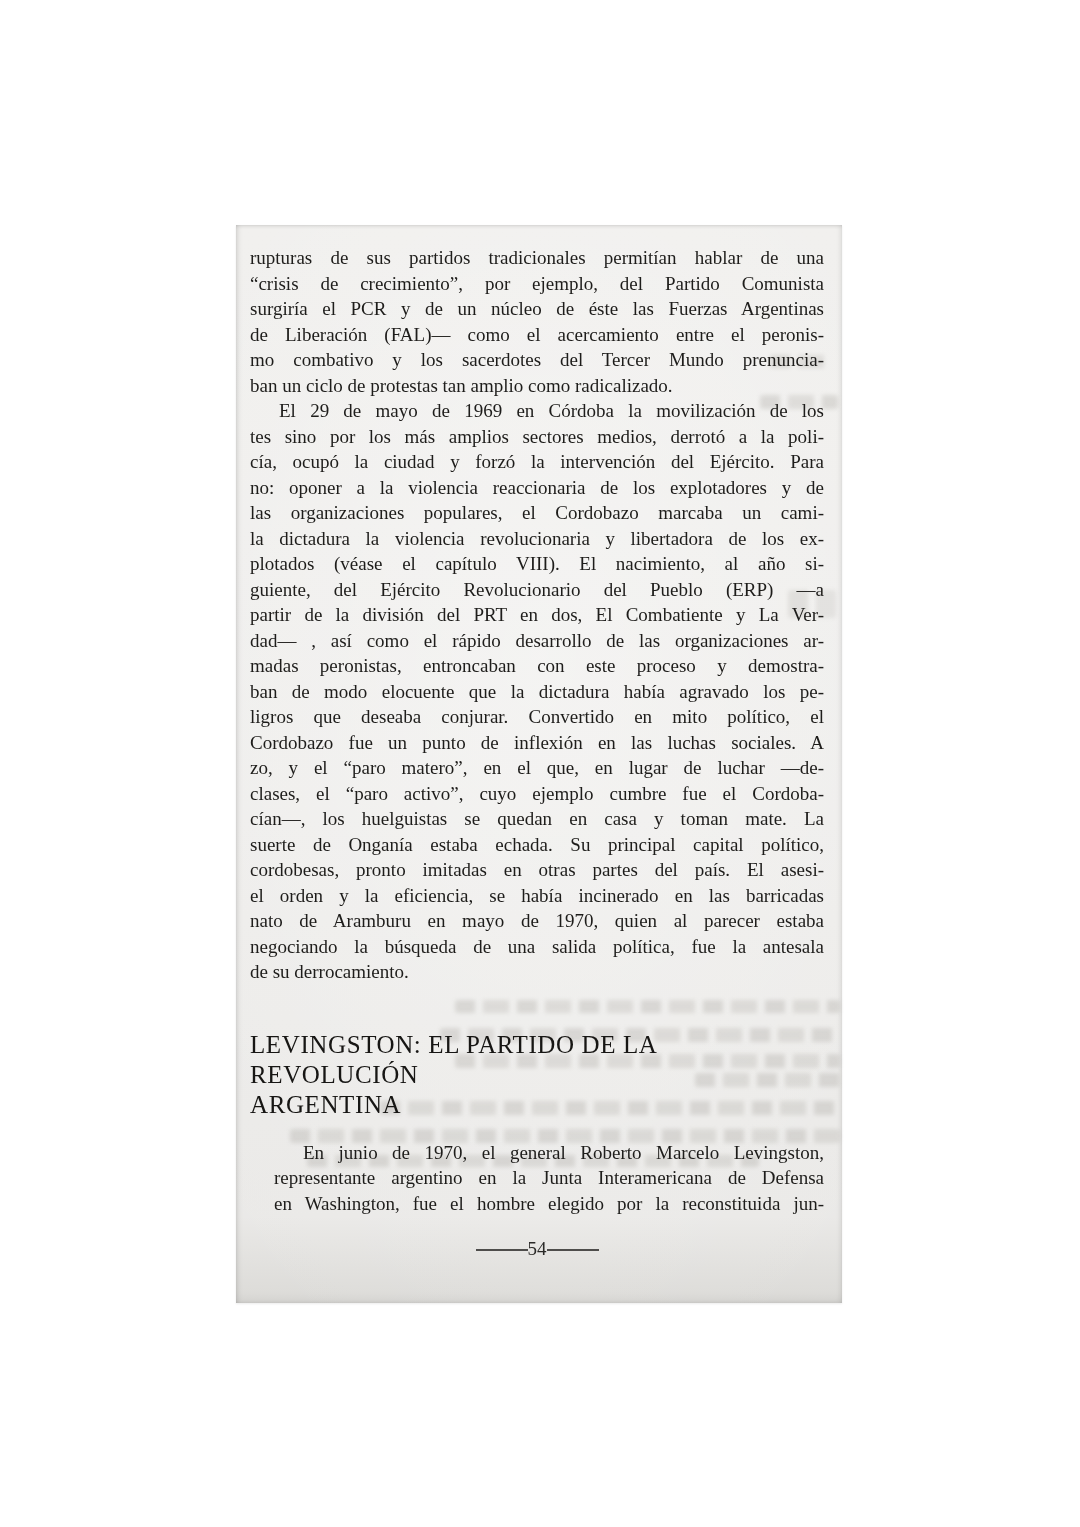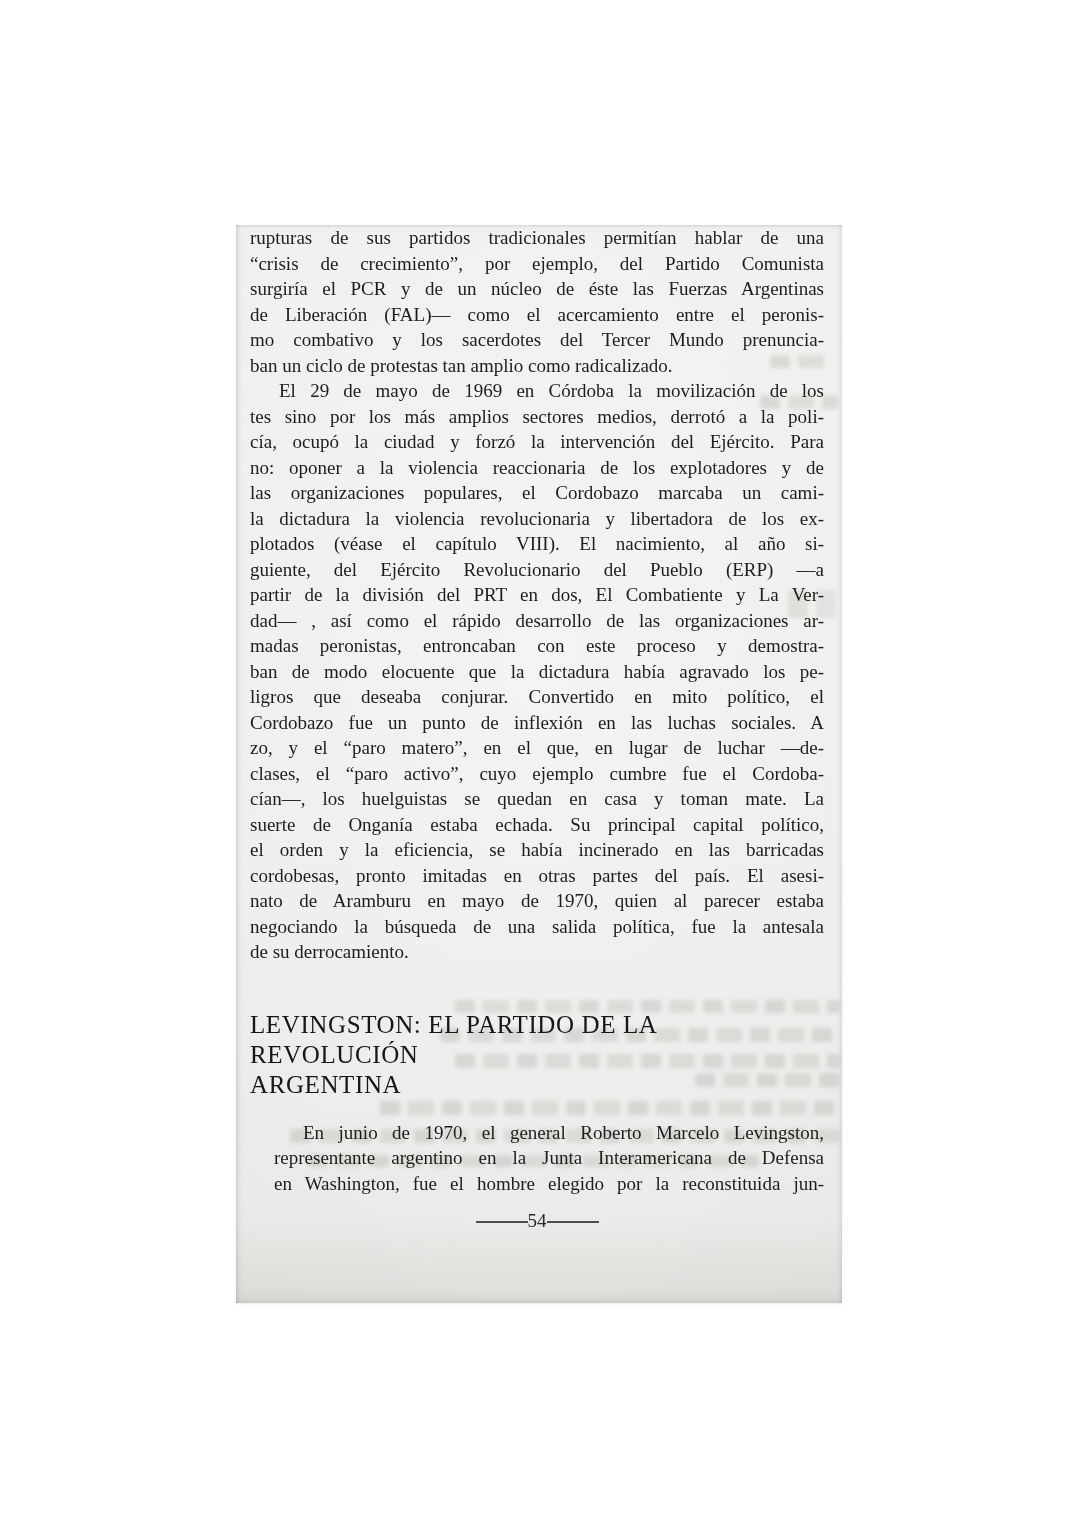--- a/index.html
+++ b/index.html
@@ -26,21 +26,21 @@
       linear-gradient(180deg, #f0efed 0%, #eeedeb 55%, #eae9e7 92%, #dddcd9 99%, #d4d3d0 100%);
     box-shadow:
       inset 3px 0 6px -3px rgba(0,0,0,0.22),
       inset -3px 0 6px -3px rgba(0,0,0,0.14),
       inset 0 3px 5px -3px rgba(0,0,0,0.10),
       0 1px 2px rgba(0,0,0,0.08);
   }
   .page-text {
     position: absolute;
     left: 14px;
-    top: 0;
+    top: 20px;
     width: 574px;
     color: #1e1d1b;
     font-size: 19px;
     line-height: 25.5px;
   }
   .paragraph { margin: 0; }
   .line {
     height: 25.5px;
     overflow: hidden;
     text-align: justify;
@@ -52,21 +52,21 @@
   .heading {
     margin-top: 45px;
     font-size: 25px;
     line-height: 30px;
     letter-spacing: 0.6px;
     color: #171614;
   }
   .heading .hline { text-align: left; }
   .paragraph.after-heading { margin-top: 20px; margin-left: 24px; }
   .page-footer {
-    margin-top: 14px;
+    margin-top: 22px;
     display: flex;
     align-items: center;
     justify-content: center;
     color: #2a2927;
     font-size: 19px;
     line-height: 22px;
   }
   .footer-rule {
     width: 52px;
     height: 2px;
@@ -126,22 +126,22 @@
           <div class="line just">partir de la división del PRT en dos, El Combatiente y La Ver-</div>
           <div class="line just">dad— , así como el rápido desarrollo de las organizaciones ar-</div>
           <div class="line just">madas peronistas, entroncaban con este proceso y demostra-</div>
           <div class="line just">ban de modo elocuente que la dictadura había agravado los pe-</div>
           <div class="line just">ligros que deseaba conjurar. Convertido en mito político, el</div>
           <div class="line just">Cordobazo fue un punto de inflexión en las luchas sociales. A</div>
           <div class="line just">zo, y el “paro matero”, en el que, en lugar de luchar —de-</div>
           <div class="line just">clases, el “paro activo”, cuyo ejemplo cumbre fue el Cordoba-</div>
           <div class="line just">cían—, los huelguistas se quedan en casa y toman mate. La</div>
           <div class="line just">suerte de Onganía estaba echada. Su principal capital político,</div>
+          <div class="line just">cordobesas, pronto imitadas en otras partes del país. El asesi-</div>
           <div class="line just">el orden y la eficiencia, se había incinerado en las barricadas</div>
-          <div class="line just">cordobesas, pronto imitadas en otras partes del país. El asesi-</div>
           <div class="line just">nato de Aramburu en mayo de 1970, quien al parecer estaba</div>
           <div class="line just">negociando la búsqueda de una salida política, fue la antesala</div>
           <div class="line">de su derrocamiento.</div>
         </div>
         <div class="heading">
           <div class="hline">LEVINGSTON: EL PARTIDO DE LA REVOLUCIÓN</div>
           <div class="hline">ARGENTINA</div>
         </div>
         <div class="paragraph after-heading">
           <div class="line just indent">En junio de 1970, el general Roberto Marcelo Levingston,</div>

